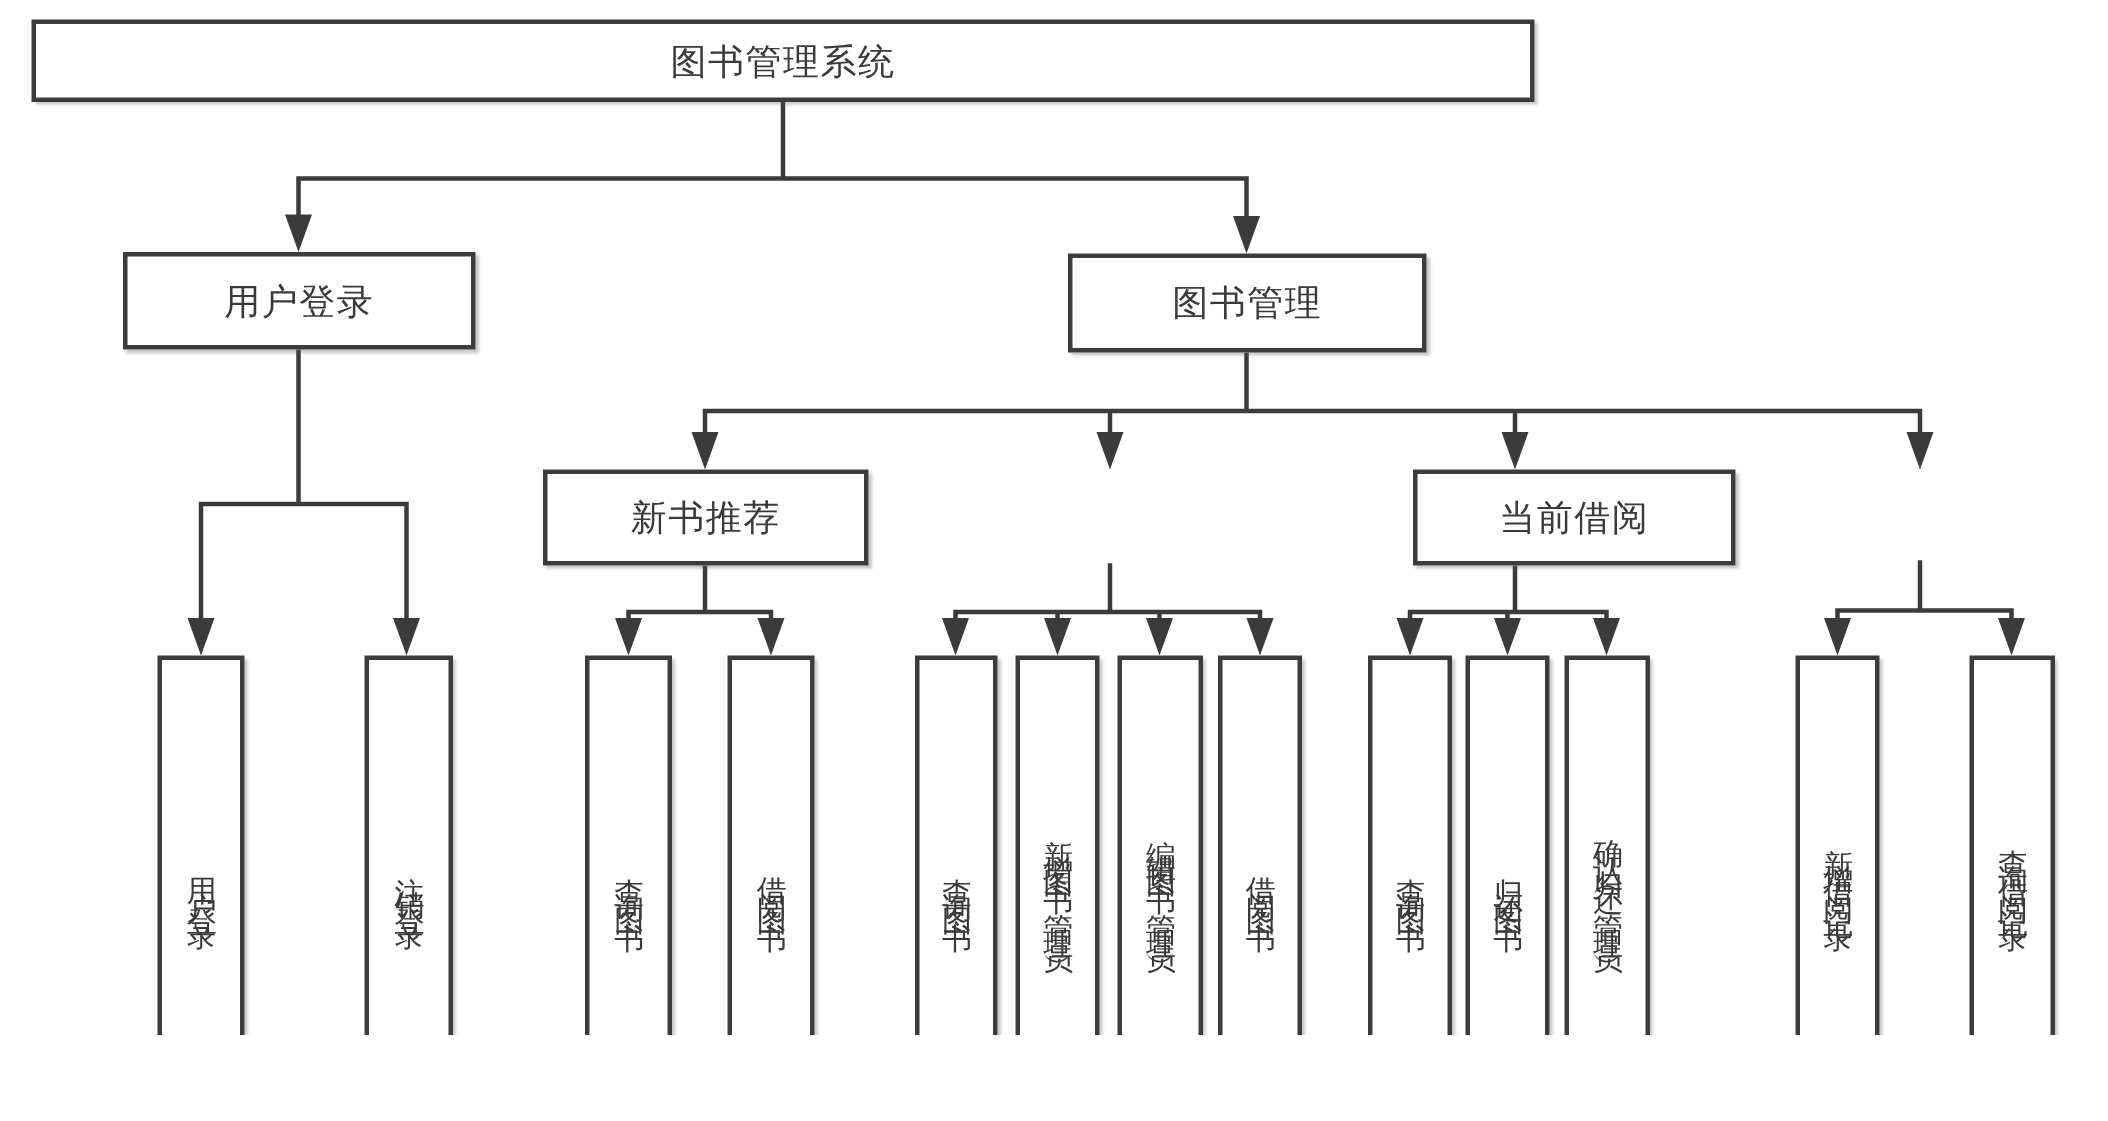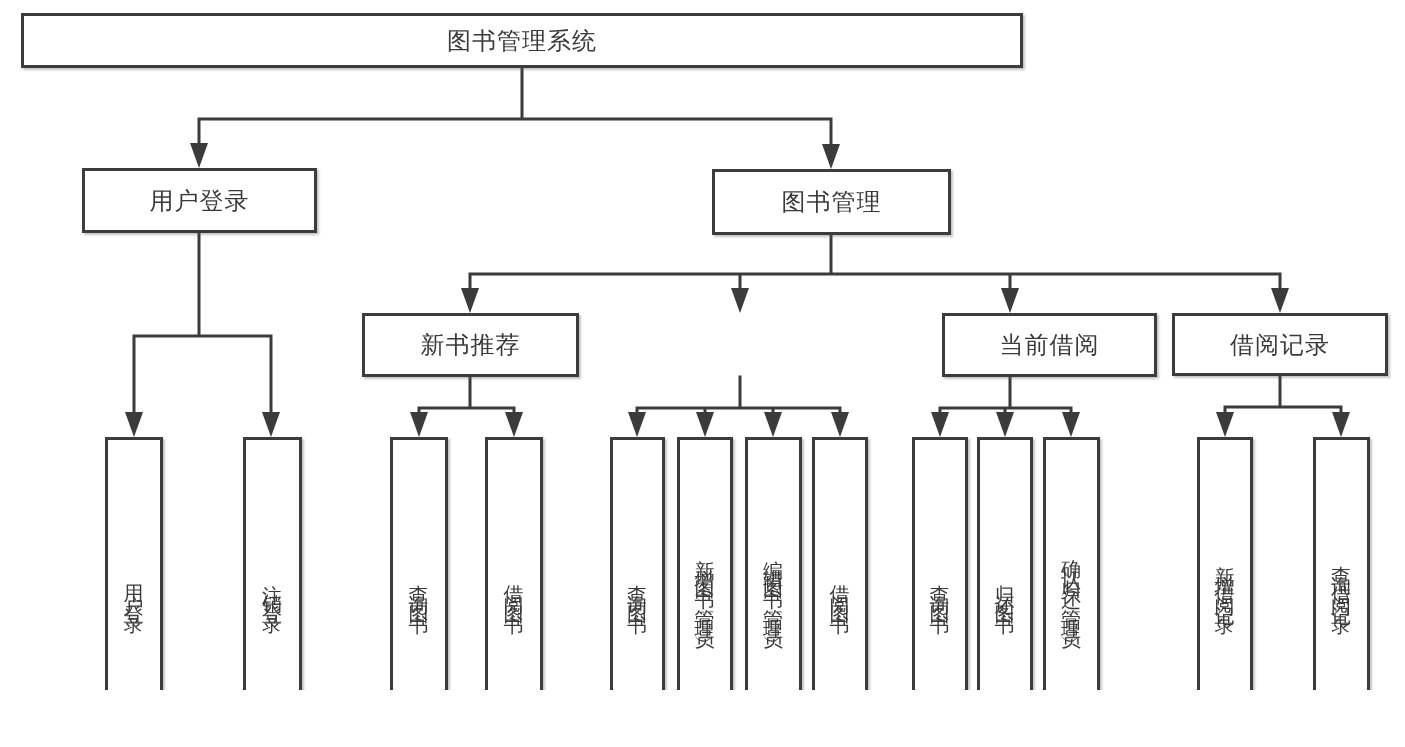--- a/index.html
+++ b/index.html
@@ -126,23 +126,20 @@
   <div class="node h" style="left:362px; top:313px; width:217px; height:64px;">
     <span>新书推荐</span>
   </div>
 
   <div class="node h" style="left:712px; top:169px; width:239px; height:66px;">
     <span>图书管理</span>
   </div>
   <div class="node h" style="left:903px; top:313px; width:215px; height:64px;margin-left:39px;">
     <span>当前借阅</span>
   </div>
-  <div class="node h" style="left:1172px; top:313px; width:216px; height:63px;">
-    <span>借阅记录</span>
-  </div>
 
   <div class="node v" style="left:105px; top:437px; width:58px; height:303px;">
     <span>用户登录</span>
   </div>
   <div class="node v" style="left:243px; top:437px; width:59px; height:303px;">
     <span>注销登录</span>
   </div>
 
   <div class="node v" style="left:390px; top:437px; width:58px; height:303px;">
     <span>查询图书</span>

